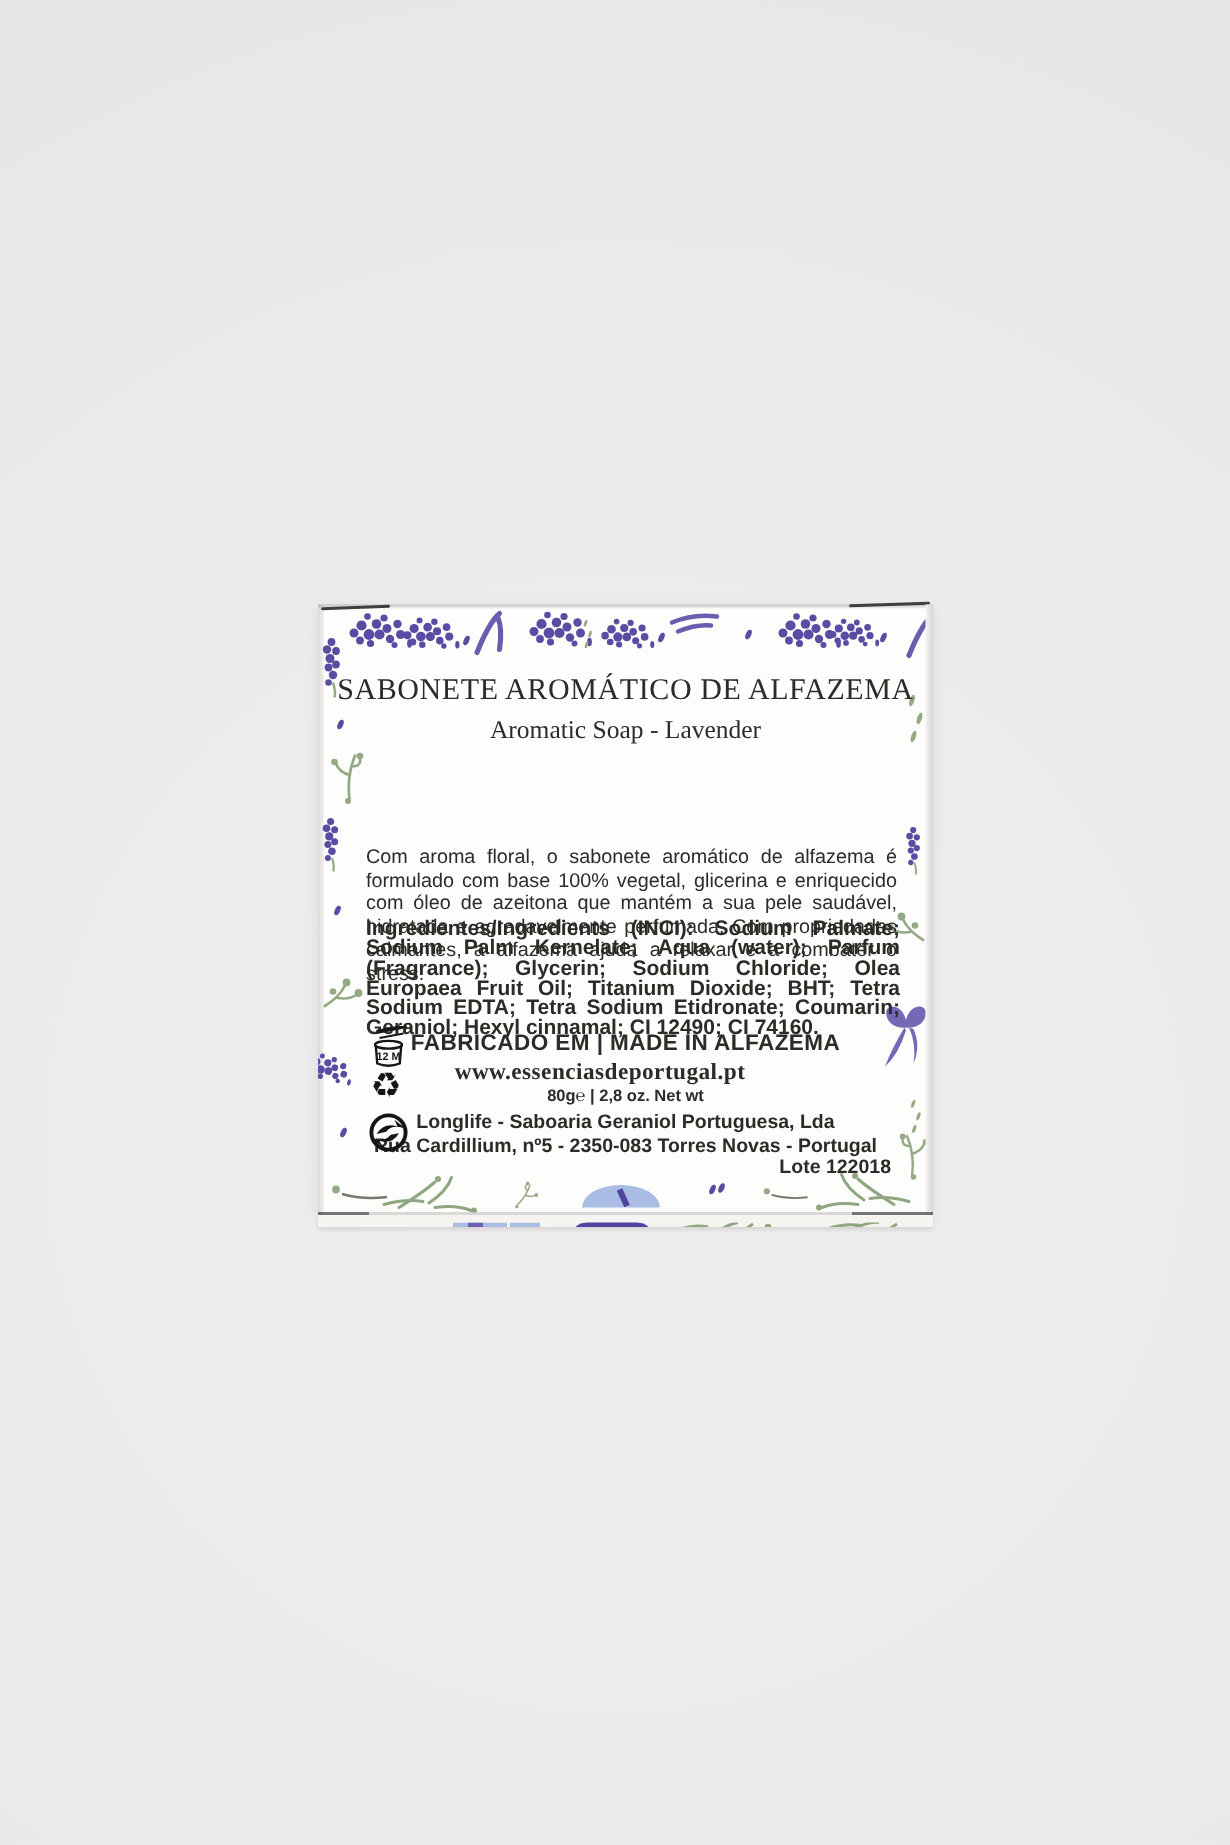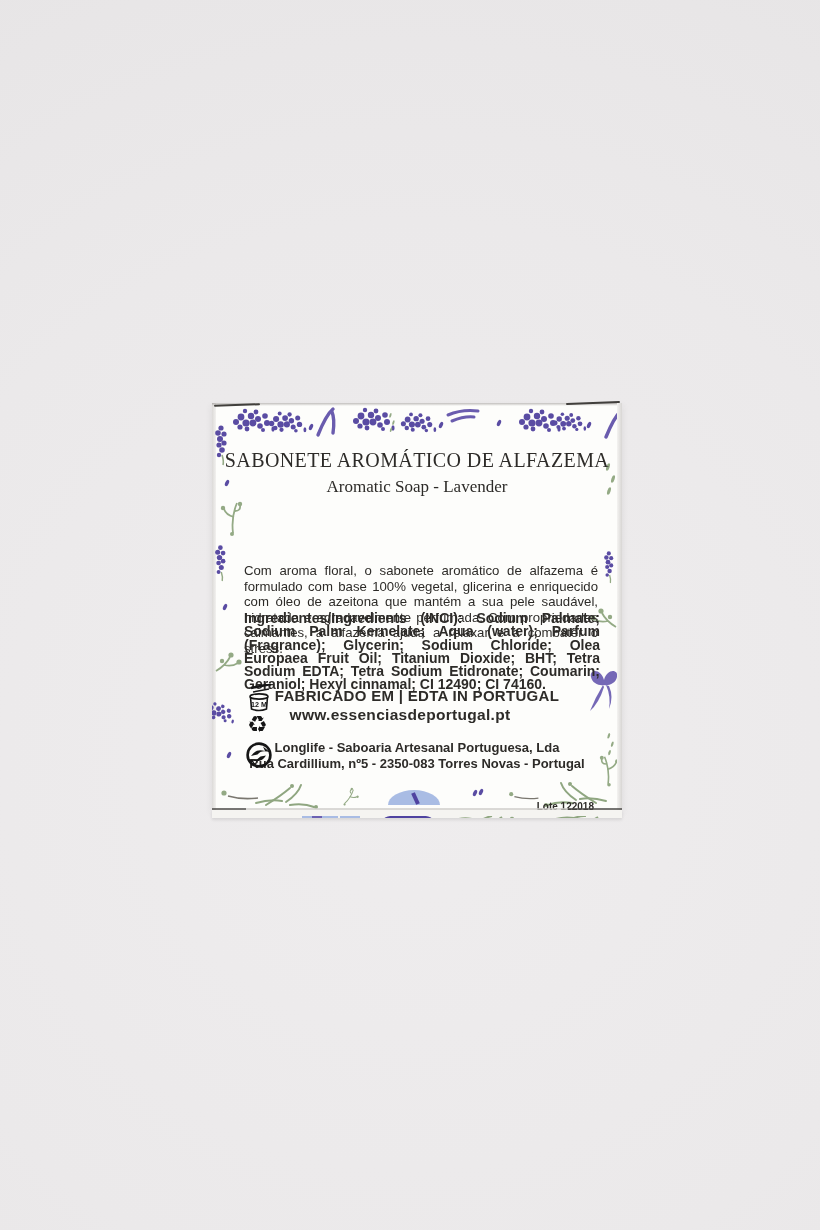--- a/index.html
+++ b/index.html
@@ -67,38 +67,38 @@
   .ingr {
     left:32px; top:209px; width:356px;
     font-size:14px; line-height:13.3px; font-weight:600; text-align:justify;
   }
   .madein {
     left:0; top:284px; width:410px; text-align:center;
     font-size:15px; font-weight:700; letter-spacing:.3px;
   }
   .site {
     left:0; top:303px; width:376px; text-align:center;
-    font-family:Liberation Sans, sans-serif;
+    font-family:Liberation Serif, serif;
     font-size:15.5px; font-weight:700; letter-spacing:.3px;
   }
   .netwt {
     left:0; top:322px; width:410px; text-align:center;
     font-size:11px; font-weight:700;
   }
   .maker {
     left:0; top:337px; width:410px; text-align:center;
     font-size:13px; font-weight:700;
   }
   .addr {
     left:0; top:353px; width:410px; text-align:center;
     font-size:13px; font-weight:700;
   }
   .lot {
     left:0; top:367px; width:382px; text-align:right;
-    font-size:10px; font-weight:600;margin-top:31px;
+    font-size:13px; font-weight:600;
   }
   
   .symcol { position:absolute; left:33px; top:281px; width:30px; }
   .sym { position:absolute; left:0; }
   .recycle-glyph {
     font-family:"DejaVu Sans", sans-serif; font-size:23px; line-height:1;
     color:#161616;
   }
   .deco { position:absolute; left:0; top:0; width:410px; height:407px; overflow:hidden; pointer-events:none; }
 </style>
@@ -237,23 +237,24 @@
       </svg>
 
       <div class="fold-top"></div>
       <div class="tick tl"></div>
       <div class="tick tr"></div>
 
       <div class="txt subtitle">Aromatic Soap - Lavender</div>
       <div class="txt title">SABONETE AROMÁTICO DE ALFAZEMA</div>
       <div class="txt desc">Com aroma floral, o sabonete aromático de alfazema é formulado com base 100% vegetal, glicerina e enriquecido com óleo de azeitona que mantém a sua pele saudável, hidratada e agradavelmente perfumada. Com propriedades calmantes, a alfazema ajuda a relaxar e a combater o stress.</div>
       <div class="txt ingr">Ingredientes/Ingredients (INCI): Sodium Palmate; Sodium Palm Kernelate; Aqua (water); Parfum (Fragrance); Glycerin; Sodium Chloride; Olea Europaea Fruit Oil; Titanium Dioxide; BHT; Tetra Sodium EDTA; Tetra Sodium Etidronate; Coumarin; Geraniol; Hexyl cinnamal; CI 12490; CI 74160.</div>
-      <div class="txt madein">FABRICADO EM | EDTA IN PORTUGAL</div>
+      <div class="txt madein">FABRICADO EM | MADE IN ALFAZEMA</div>
       <div class="txt site">www.essenciasdeportugal.pt</div>
-      <div class="txt maker">Longlife - Saboaria Artesanal Portuguesa, Lda</div>
+      <div class="txt netwt">80g℮ | 2,8 oz. Net wt</div>
+      <div class="txt maker">Longlife - Saboaria Geraniol Portuguesa, Lda</div>
       <div class="txt addr">Rua Cardillium, nº5 - 2350-083 Torres Novas - Portugal</div>
       <div class="txt lot">Lote 122018</div>
 
       <div class="symcol">
         <svg class="sym" style="top:0" width="30" height="28" viewBox="0 0 30 28">
           <path d="M6,4 L26,0" stroke="#161616" stroke-width="2.6"></path>
           <path d="M8,8 L24,5" stroke="#161616" stroke-width="1.4"></path>
           <ellipse cx="14" cy="12.5" rx="9" ry="2.6" fill="none" stroke="#161616" stroke-width="1.6"></ellipse>
           <path d="M5.5,13 L6.5,25 q7.5,3 15,0 L22.5,13" fill="none" stroke="#161616" stroke-width="1.6"></path>
           <text x="14" y="22.5" text-anchor="middle" font-size="7.2" font-weight="bold" font-family="Liberation Sans, sans-serif" fill="#161616">12 M</text>

